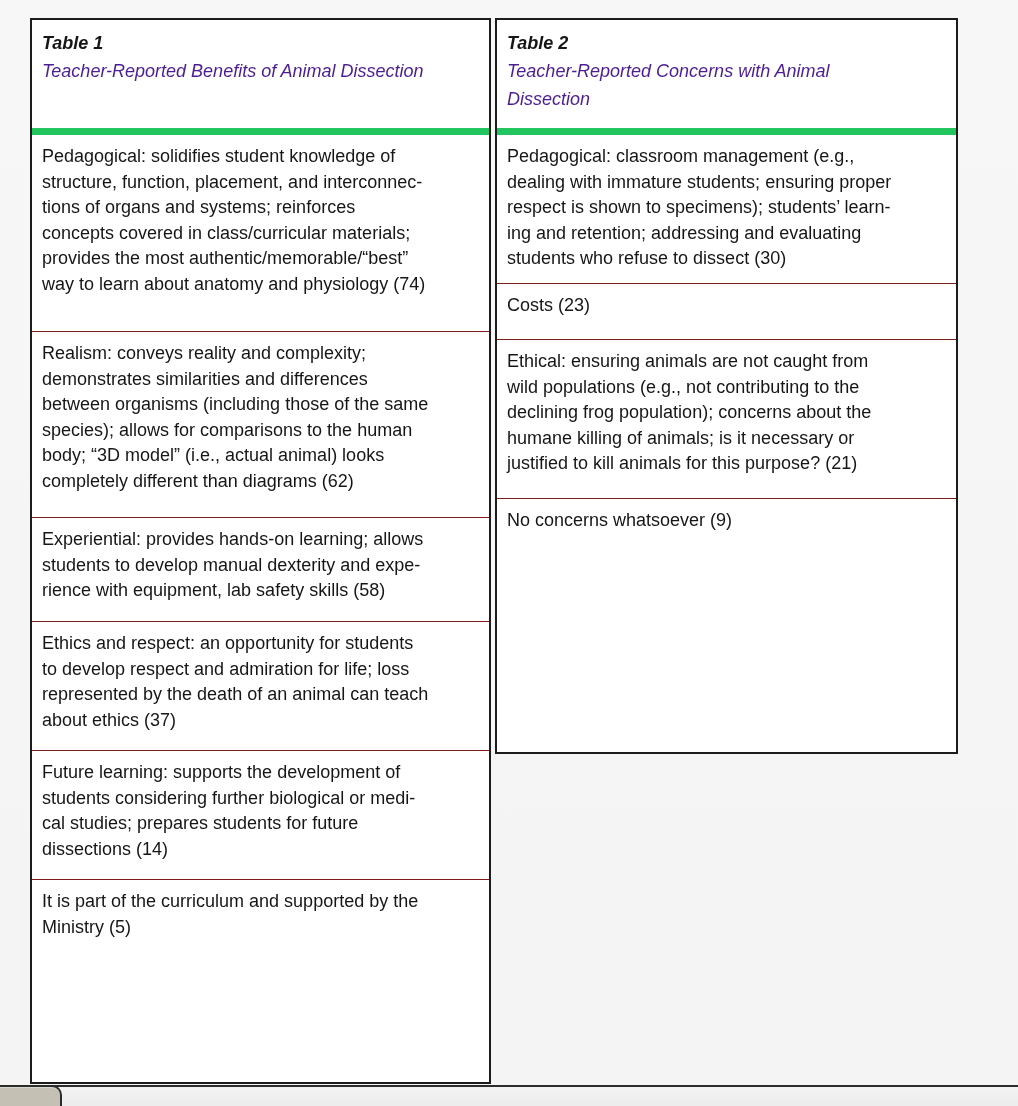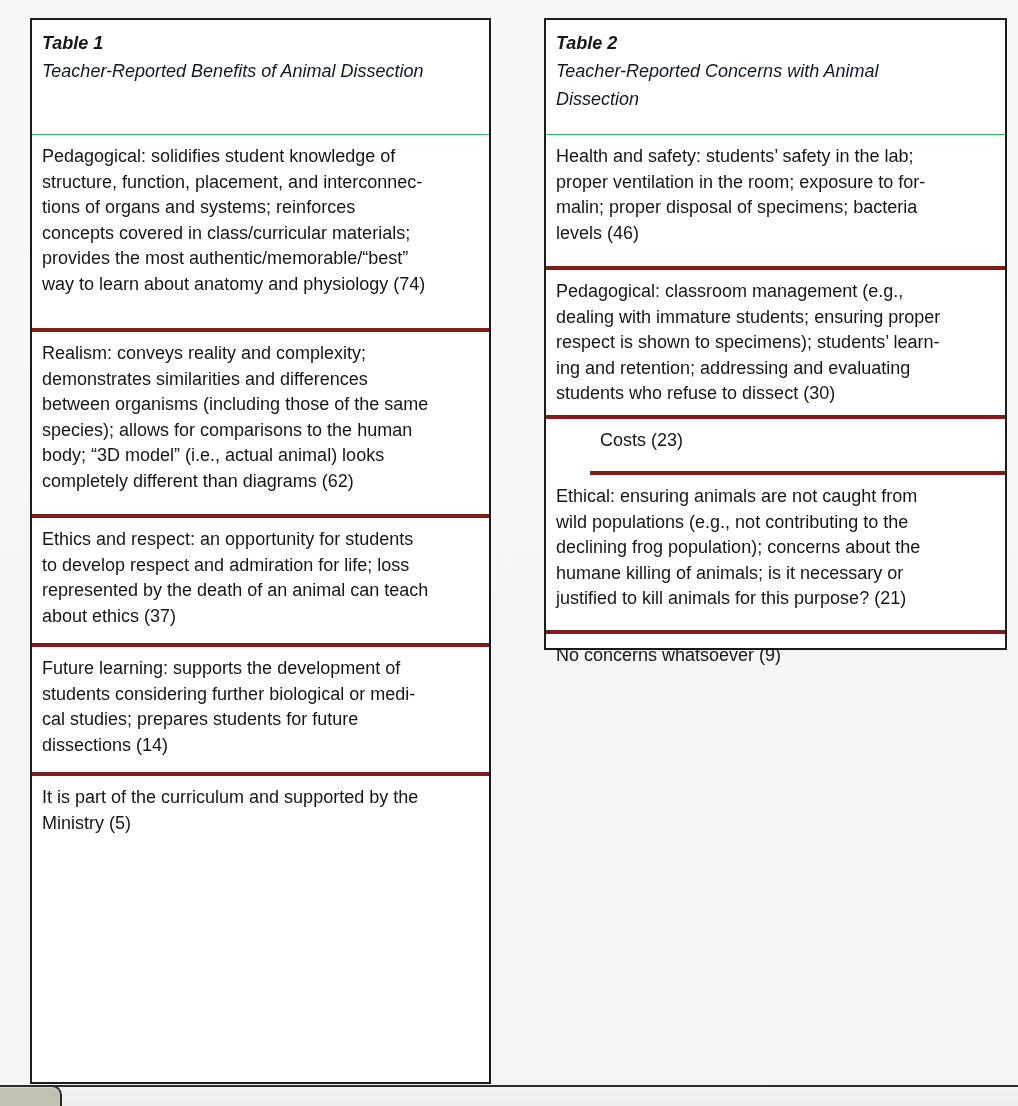--- a/index.html
+++ b/index.html
@@ -15,47 +15,47 @@
     overflow: hidden;
   }
   .doc-table {
     position: absolute;
     box-sizing: border-box;
     border: 2px solid #1c1c1c;
     background: #ffffff;
   }
   .t-row {
     box-sizing: border-box;
-    border-bottom: 4px solid #7f1d1d;
+    border-bottom: 1px solid #7f1d1d;
     padding: 9px 10px 0 10px;
     font-size: 18px;
     line-height: 25.6px;
     color: #161616;
     white-space: pre-line;
     overflow: hidden;
   }
   .t-row:last-child { border-bottom: none; }
   .t-header {
     box-sizing: border-box;
-    border-bottom: 1px solid #22c55e;
+    border-bottom: 7px solid #22c55e;
     padding: 9px 10px 0 10px;
     overflow: hidden;
   }
   .t-title {
     font-size: 18px;
     line-height: 28px;
     font-weight: bold;
     font-style: italic;
     color: #161616;
   }
   .t-caption {
     font-size: 18px;
     line-height: 28px;
     font-style: italic;
-    color: #0f172a;
+    color: #4c1d95;
     white-space: pre-line;
   }
   .bottom-bar {
     position: absolute;
     left: 0;
     top: 1085px;
     width: 1018px;
     height: 21px;
     box-sizing: border-box;
     background: linear-gradient(180deg, #f2f2f3 0%, #ededee 100%);
@@ -90,48 +90,47 @@
 tions of organs and systems; reinforces
 concepts covered in class/curricular materials;
 provides the most authentic/memorable/“best”
 way to learn about anatomy and physiology (74)</div>
     <div class="t-row" style="height:186px;">Realism: conveys reality and complexity;
 demonstrates similarities and differences
 between organisms (including those of the same
 species); allows for comparisons to the human
 body; “3D model” (i.e., actual animal) looks
 completely different than diagrams (62)</div>
+    <div class="t-row" style="height:104px;">Experiential: provides hands-on learning; allows
+students to develop manual dexterity and expe-
+rience with equipment, lab safety skills (58)</div>
     <div class="t-row" style="height:129px;">Ethics and respect: an opportunity for students
 to develop respect and admiration for life; loss
 represented by the death of an animal can teach
 about ethics (37)</div>
     <div class="t-row" style="height:129px;">Future learning: supports the development of
 students considering further biological or medi-
 cal studies; prepares students for future
 dissections (14)</div>
     <div class="t-row" style="height:75px;">It is part of the curriculum and supported by the
 Ministry (5)</div>
   </div>
 
-  <div class="doc-table" style="left:544px; top:18px; width:463px; height:632px;">
+  <div class="doc-table" style="left:495px; top:18px; width:463px; height:736px;">
     <div class="t-header" style="height:115px;">
       <div class="t-title">Table 2</div>
       <div class="t-caption">Teacher-Reported Concerns with Animal
 Dissection</div>
     </div>
-    <div class="t-row" style="height:135px;">Health and safety: students’ safety in the lab;
-proper ventilation in the room; exposure to for-
-malin; proper disposal of specimens; bacteria
-levels (46)</div>
     <div class="t-row" style="height:149px;">Pedagogical: classroom management (e.g.,
 dealing with immature students; ensuring proper
 respect is shown to specimens); students’ learn-
 ing and retention; addressing and evaluating
 students who refuse to dissect (30)</div>
-    <div class="t-row" style="height:56px;margin-left:44px;">Costs (23)</div>
+    <div class="t-row" style="height:56px;">Costs (23)</div>
     <div class="t-row" style="height:159px;">Ethical: ensuring animals are not caught from
 wild populations (e.g., not contributing to the
 declining frog population); concerns about the
 humane killing of animals; is it necessary or
 justified to kill animals for this purpose? (21)</div>
     <div class="t-row" style="height:56px;">No concerns whatsoever (9)</div>
   </div>
 
   <div class="bottom-bar"></div>
   <div class="corner-tab"></div>

